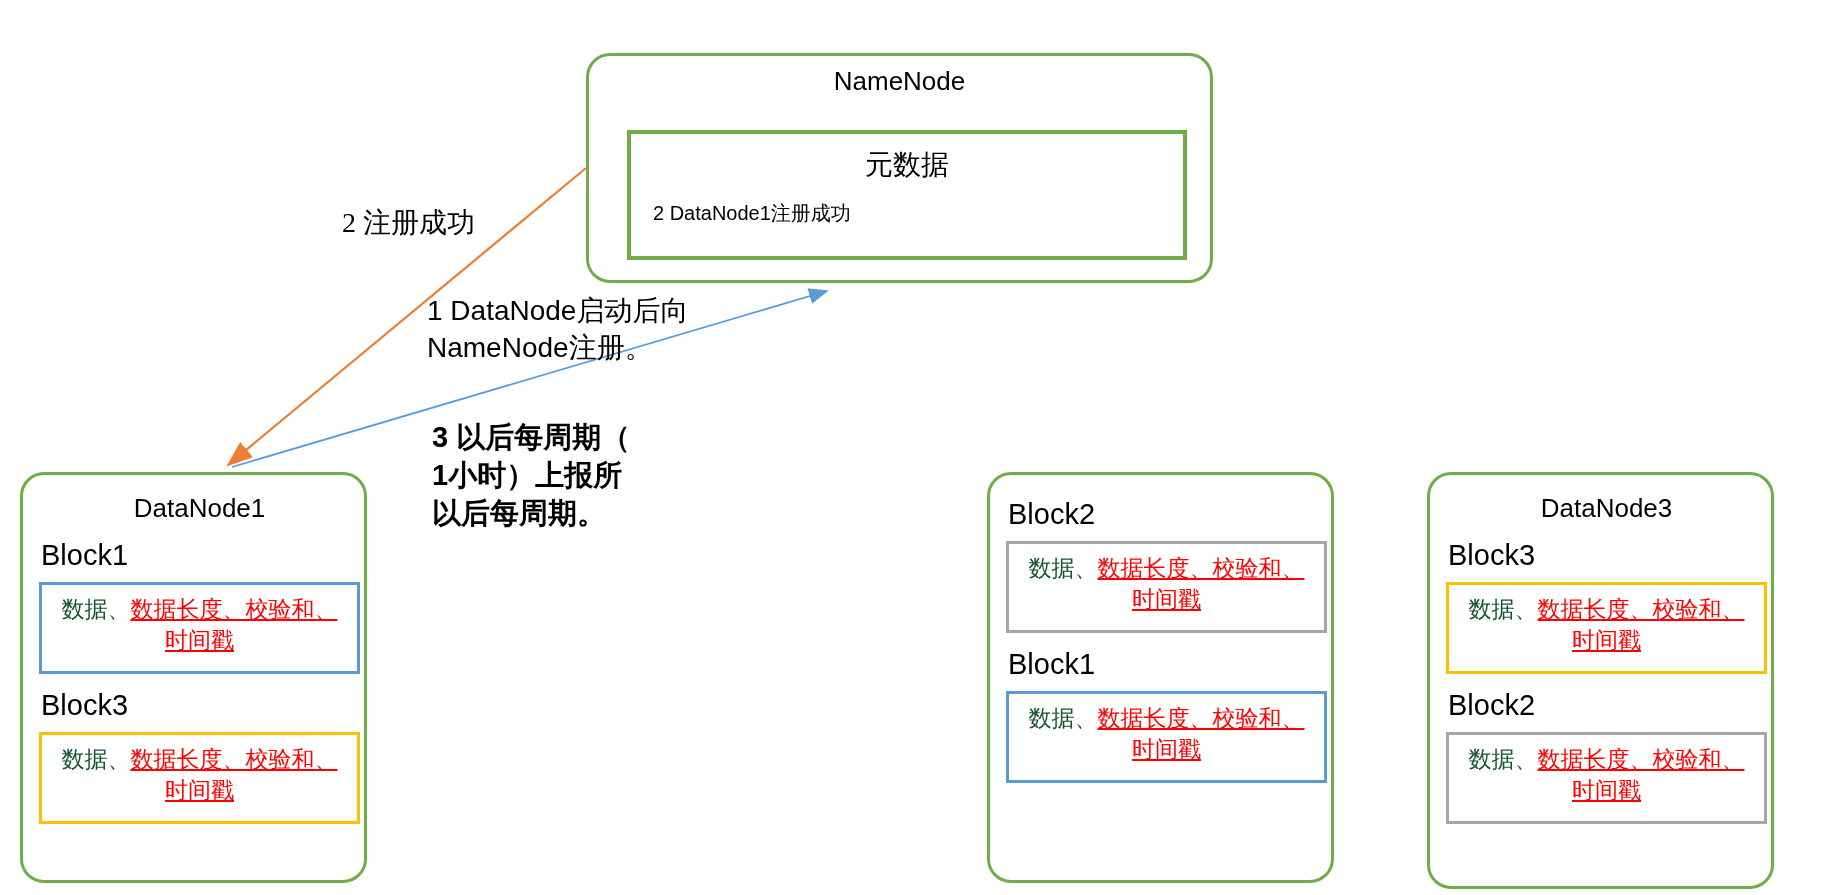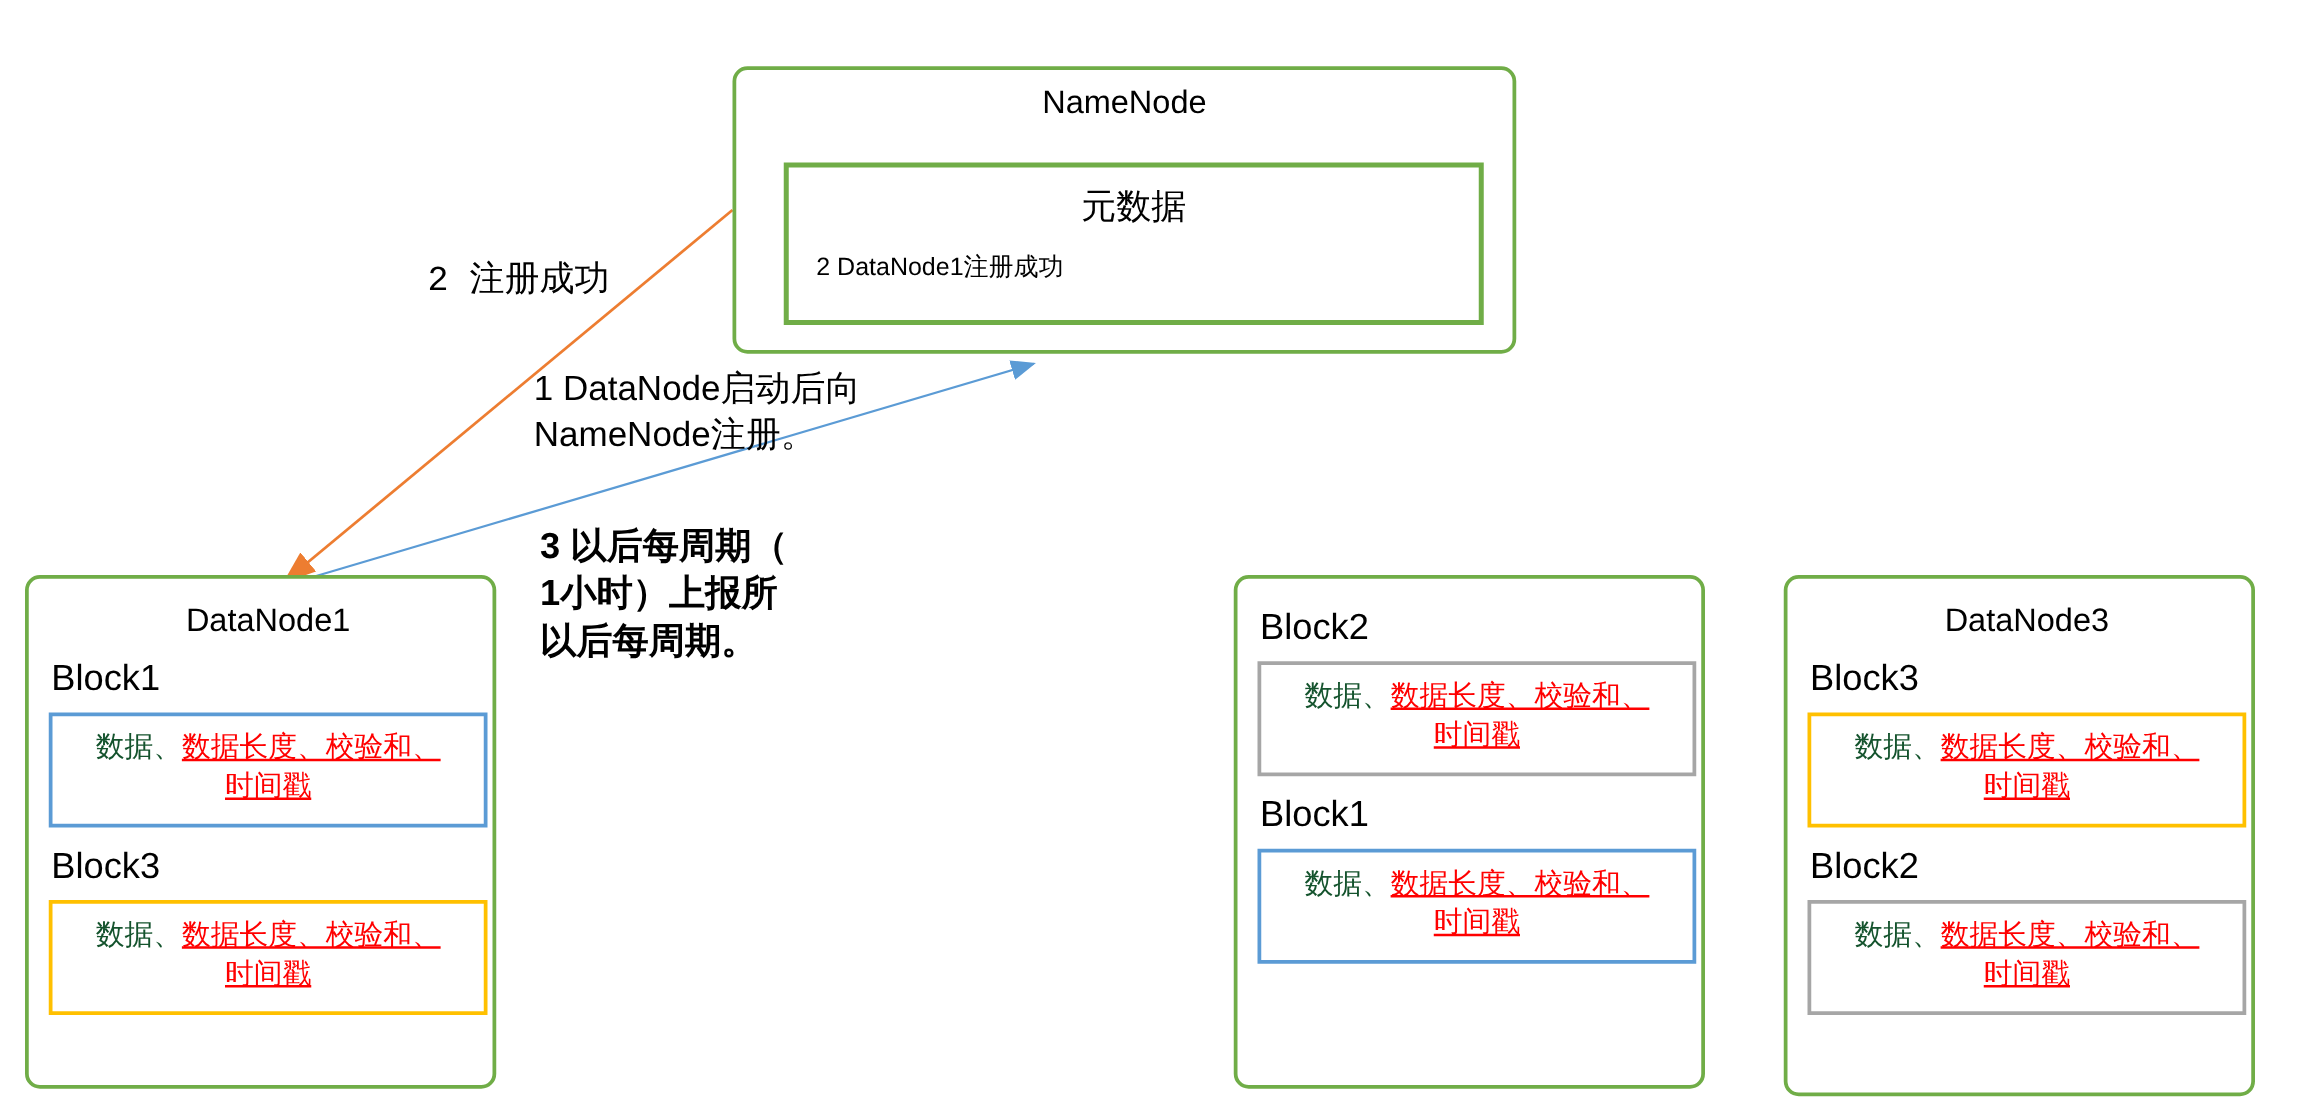--- a/index.html
+++ b/index.html
@@ -2,45 +2,45 @@
 <html><head>
 <meta charset="utf-8">
 <style>
   html,body{margin:0;padding:0;background:#fff;}
   .canvas{
     position:relative;width:1839px;height:895px;background:#fff;overflow:hidden;
     font-family:"Liberation Sans",sans-serif;color:#000;
   }
   .arrow-layer{position:absolute;left:0;top:0;width:1839px;height:895px;z-index:0;pointer-events:none;}
   .node{
-    position:absolute;background:#fff;border:3px solid #70AD47;border-radius:12px;z-index:1;
+    position:absolute;background:#fff;border:3px solid #70AD47;border-radius:24px;z-index:1;
     box-sizing:border-box;
   }
   .node-title{text-align:center;font-size:26px;line-height:32px;padding-top:9px;}
   .namenode{left:586px;top:53px;width:627px;height:230px;}
   .meta-box{
     position:absolute;left:38px;top:74px;width:560px;height:130px;
     border:4px solid #a21caf;box-sizing:border-box;background:#fff;
   }
   .meta-title{text-align:center;font-size:28px;margin-top:12px;font-family:"Liberation Serif",serif;}
   .meta-note{font-size:20px;margin:16px 16px 0 22px;}
-  .datanode{width:377px;height:411px;top:460px;padding:8px 4px 0 16px;}
+  .datanode{width:347px;height:411px;top:472px;padding:8px 4px 0 16px;}
   .dn1{left:20px;}
   .dn2{left:987px;}
   .dn3{left:1427px;height:417px;}
   .block-label{font-size:29px;margin:15px 0 10px 2px;}
   .block-box{
     border:3px solid #999;box-sizing:border-box;text-align:center;
     font-size:23px;line-height:31px;padding:9px 4px 8px 4px;min-height:92px;background:#fff;
   }
   .red-text{color:#FF0000;text-decoration:underline;}
   .black-text{color:#14532d;}
   .diagram-label{position:absolute;z-index:2;white-space:nowrap;}
   .label-register-success{
-    left:342px;top:204px;font-size:28px;font-family:Liberation Mono, monospace;
+    left:342px;top:204px;font-size:28px;font-family:Liberation Serif, serif;
   }
   .label-register{
     left:427px;top:292px;font-size:28px;line-height:37px;
   }
   .label-report{
     left:432px;top:418px;font-size:29px;line-height:38px;font-weight:700;
   }
 </style>
 </head>
 <body>

